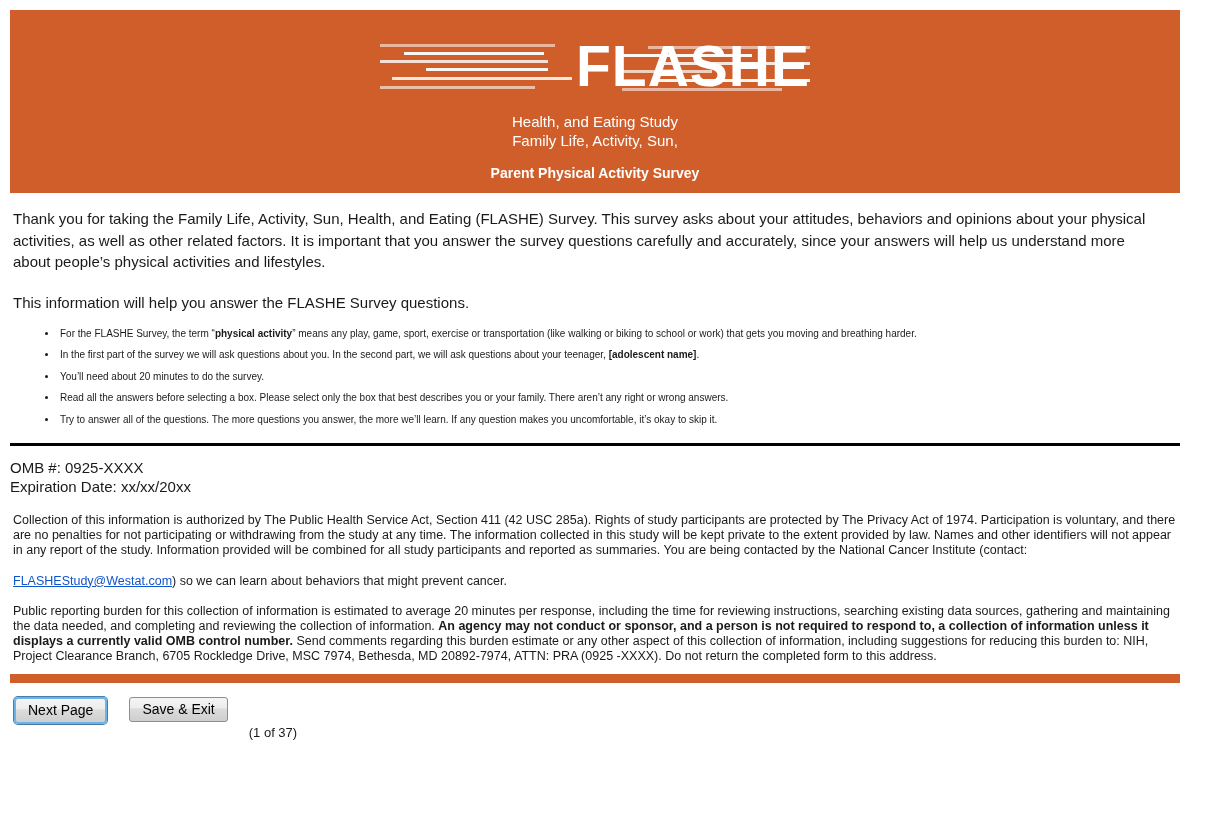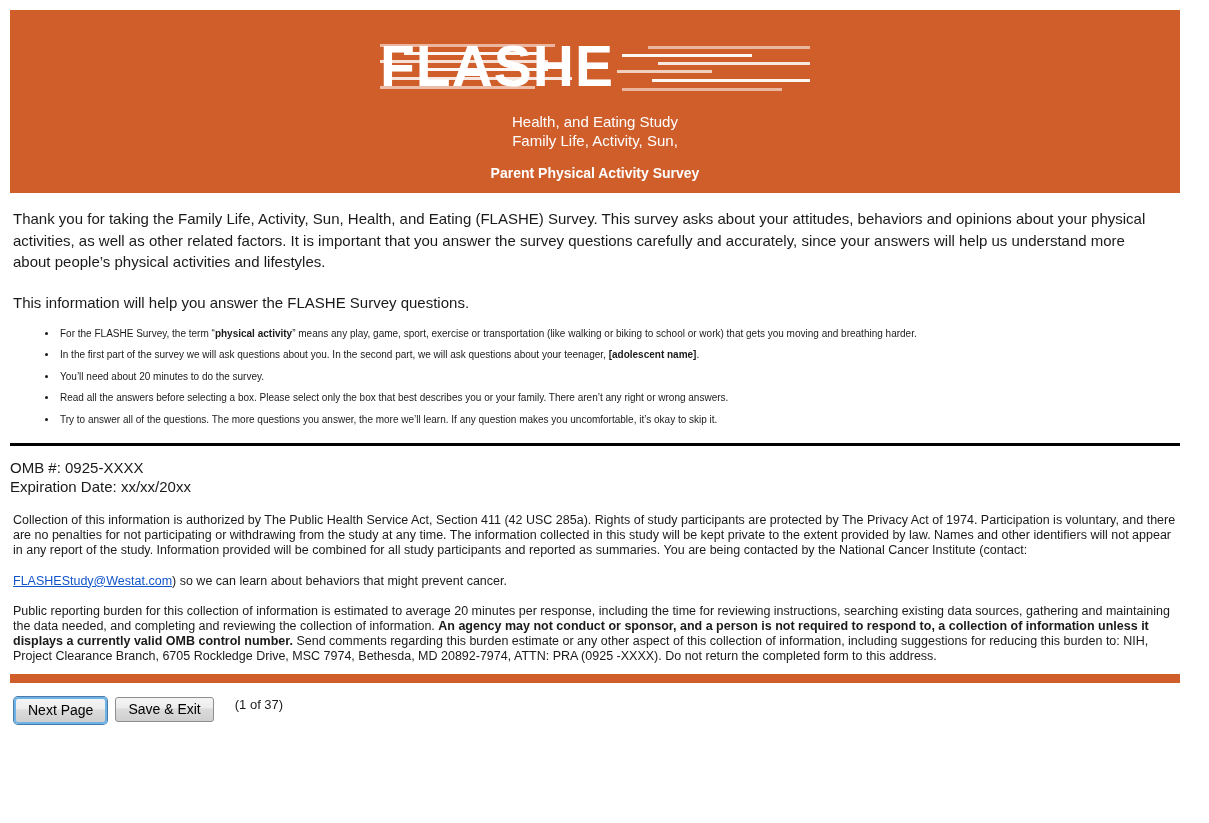--- a/index.html
+++ b/index.html
@@ -19,21 +19,21 @@
     height: 183px;
     padding-top: 27px;
   }
   .logo-wrap {
     position: relative;
     width: 430px; height: 58px;
     margin: 0 auto;
   }
   .logo-text {
     position: relative; z-index: 2;
-    text-align: left;
+    text-align: right;
     color: #ffffff;
     font-size: 57px; line-height: 58px;
     font-weight: bold;
     letter-spacing: 1px;
   }
   .sline { position: absolute; height: 3px; background: #ffffff; z-index: 1; }
   .sl1 { top: 7px;  left: 0;    width: 175px; opacity: .55; }
   .sl2 { top: 15px; left: 24px; width: 140px; opacity: .95; }
   .sl3 { top: 23px; left: 0;    width: 168px; opacity: .8; }
   .sl4 { top: 31px; left: 46px; width: 122px; opacity: .95; }
@@ -124,25 +124,26 @@
     border-radius: 3px;
     cursor: pointer;
   }
   .btn-focused {
     border: 2px solid #6db3e8;
     box-shadow: 0 0 0 1px #4a7ba6;
     border-radius: 4px;
   }
   .btn-normal {
     border: 1px solid #8e8e8e;
-    margin-left: 8px;
+    margin-left: 22px;
   }
   .page-indicator {
     margin-left: 21px;
     font-size: 13px;
+    margin-top: 28px;
   }
 </style>
 </head>
 <body>
 
 <div class="page">
 
   <div class="header">
     <div class="logo-wrap">
       <div class="sline sl1"></div>

